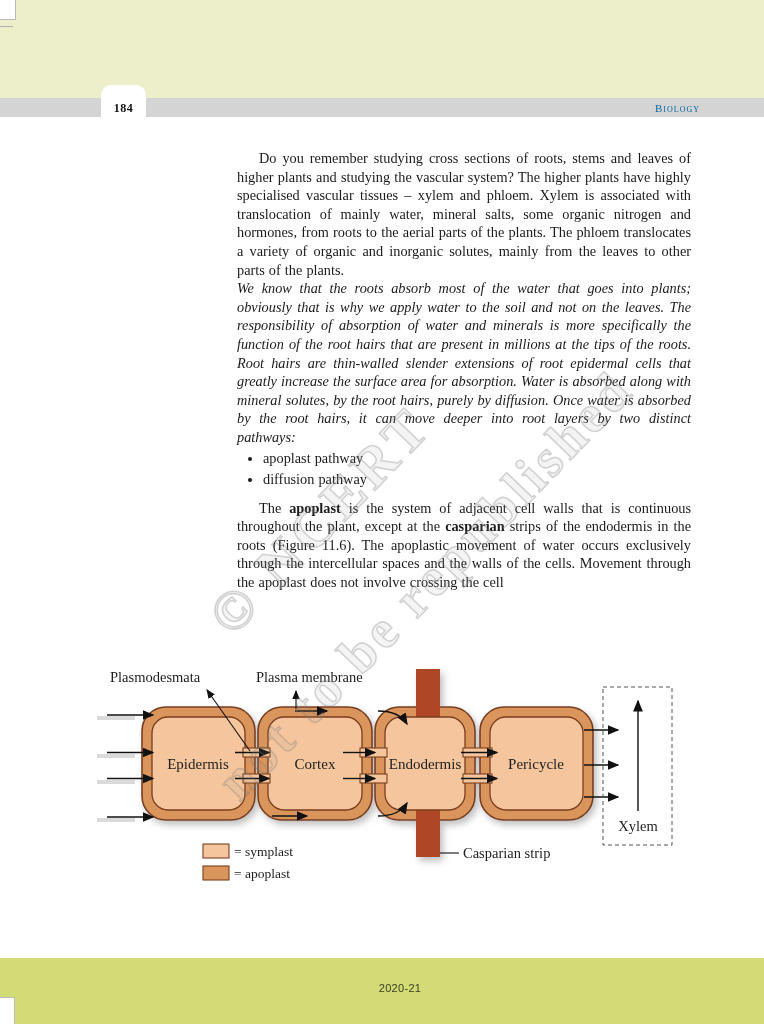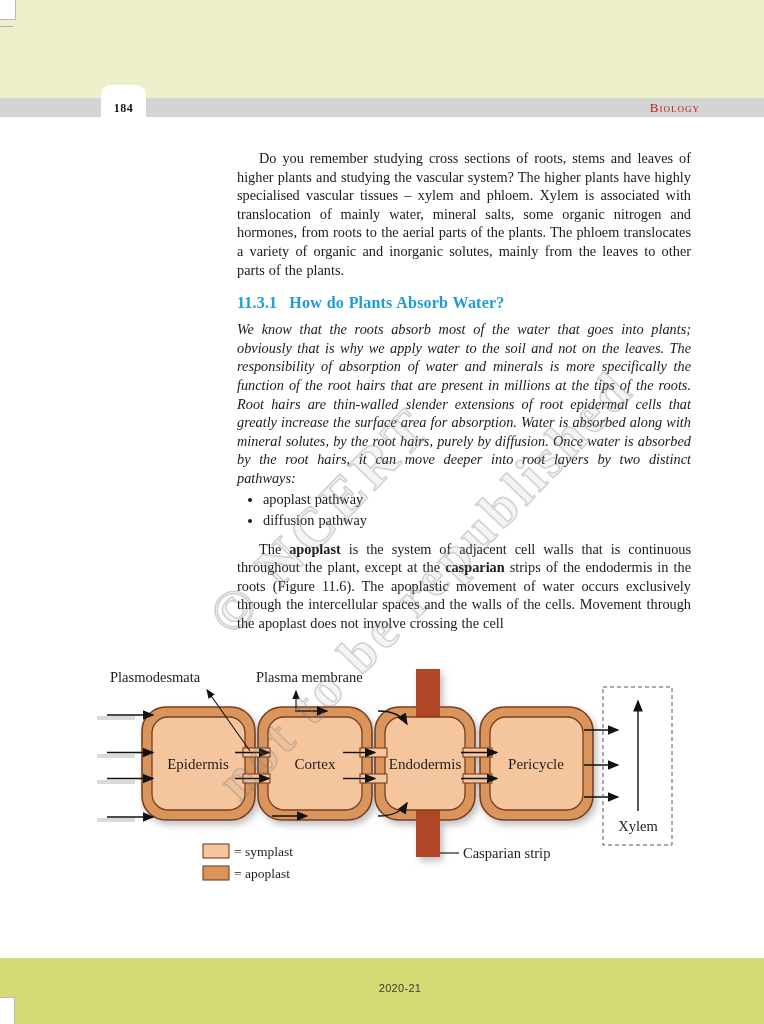--- a/index.html
+++ b/index.html
@@ -25,21 +25,21 @@
   .page-tab {
     position:absolute; left:101px; top:85px; width:45px; height:33px;
     background:#fff; border-radius:10px 10px 0 0;
     display:flex; align-items:flex-end; justify-content:center;
     padding-bottom:2px;
   }
   .page-num { font-weight:bold; font-size:12px; color:#111; letter-spacing:.5px; }
   .running-head {
     position:absolute; right:64px; top:99px; height:18px;
     display:flex; align-items:center;
-    font-variant:small-caps; font-size:13px; letter-spacing:1px; color:#b91c1c;
+    font-variant:small-caps; font-size:11px; letter-spacing:1px; color:#0369a1;
   }
   
   .corner { position:absolute; background:#fff; border:1px solid #b9b9b9; }
   .corner-tl { left:-1px; top:-1px; width:17px; height:21px; }
   .corner-tl-line { position:absolute; left:0; top:26px; width:13px; height:0; border-top:1px solid #b0b0b0; }
   .corner-bl { left:-1px; top:997px; width:16px; height:28px; }
   
   .text-col {
     position:absolute; left:237px; top:149px; width:454px;
     font-size:14.3px; line-height:18.6px; text-align:justify;
@@ -94,21 +94,20 @@
   <div class="corner corner-bl"></div>
 
   <div class="page-tab">
     <span class="page-num">184</span>
   </div>
   <div class="running-head">Biology</div>
 
   <div class="text-col">
     <p class="para">Do you remember studying cross sections of roots, stems and leaves of higher plants and studying the vascular system? The higher plants have highly specialised vascular tissues – xylem and phloem. Xylem is associated with translocation of mainly water, mineral salts, some organic nitrogen and hormones, from roots to the aerial parts of the plants. The phloem translocates a variety of organic and inorganic solutes, mainly from the leaves to other parts of the plants.</p>
 
-    <h3 class="section-heading" style="color: rgb(30, 156, 214);"><span class="h-num">11.3.1</span><span>How do Plants Absorb Water?</span></h3>
 
     <p class="para noindent">We know that the roots absorb most of the water that goes into plants; obviously that is why we apply water to the soil and not on the leaves. The responsibility of absorption of water and minerals is more specifically the function of the root hairs that are present in millions at the tips of the roots.  Root hairs are thin-walled slender extensions of root epidermal cells that greatly increase the surface area for absorption.  Water is absorbed along with mineral solutes, by the root hairs, purely by diffusion. Once water is absorbed by the root hairs, it can move deeper into root layers by two distinct pathways:</p>
 
     <ul class="pathway-list">
       <li>apoplast pathway</li>
       <li>diffusion pathway</li>
     </ul>
 
     <p class="para"><span>The </span><b>apoplast</b><span> is the system of adjacent cell walls that is continuous throughout the plant, except at the </span><b>casparian</b><span> strips of the endodermis in the roots (Figure 11.6).  The apoplastic movement of water occurs exclusively through the intercellular spaces and the walls of the cells. Movement through the apoplast does not involve crossing the cell</span></p>
   </div>

